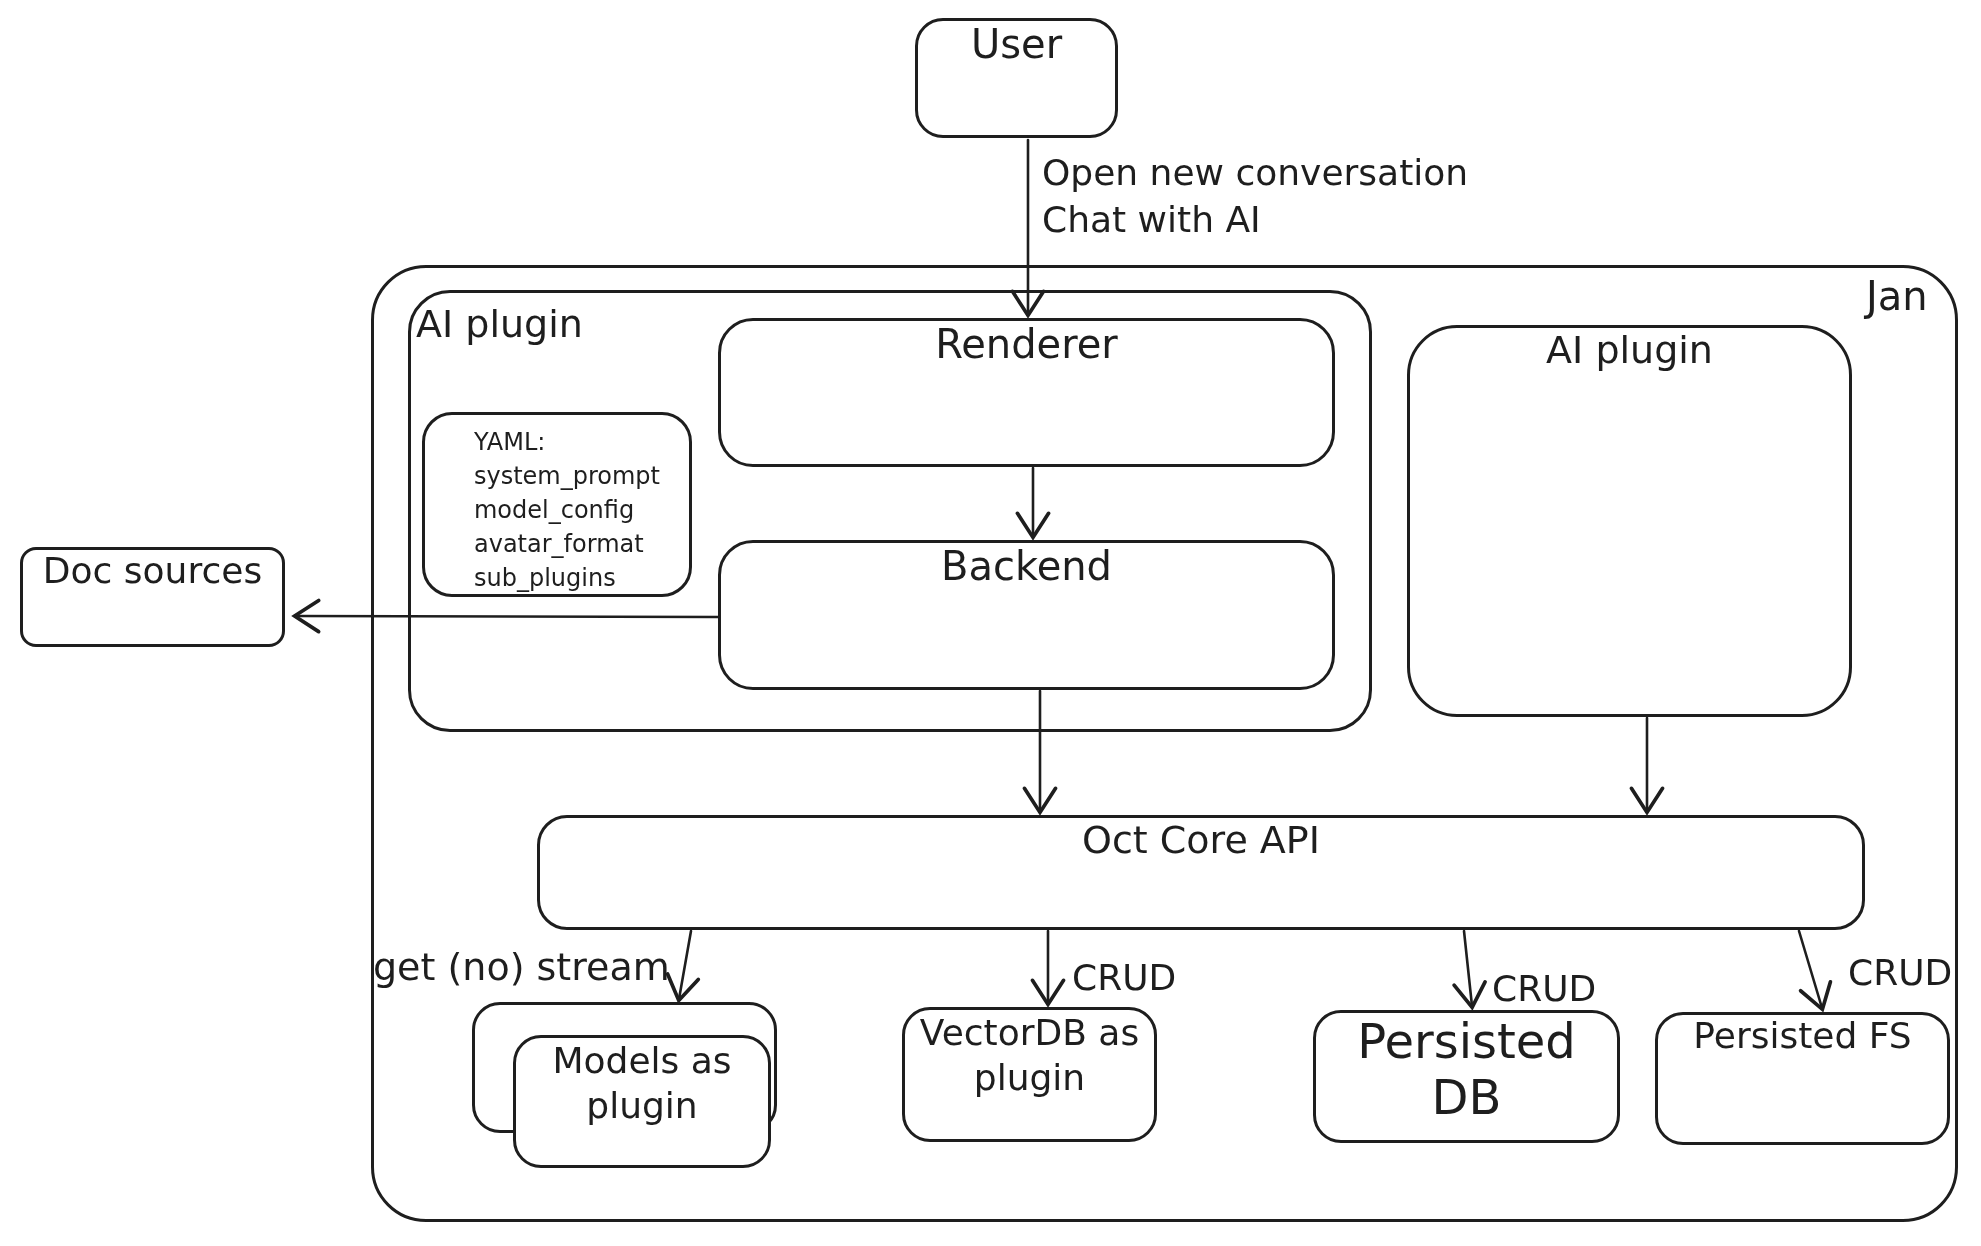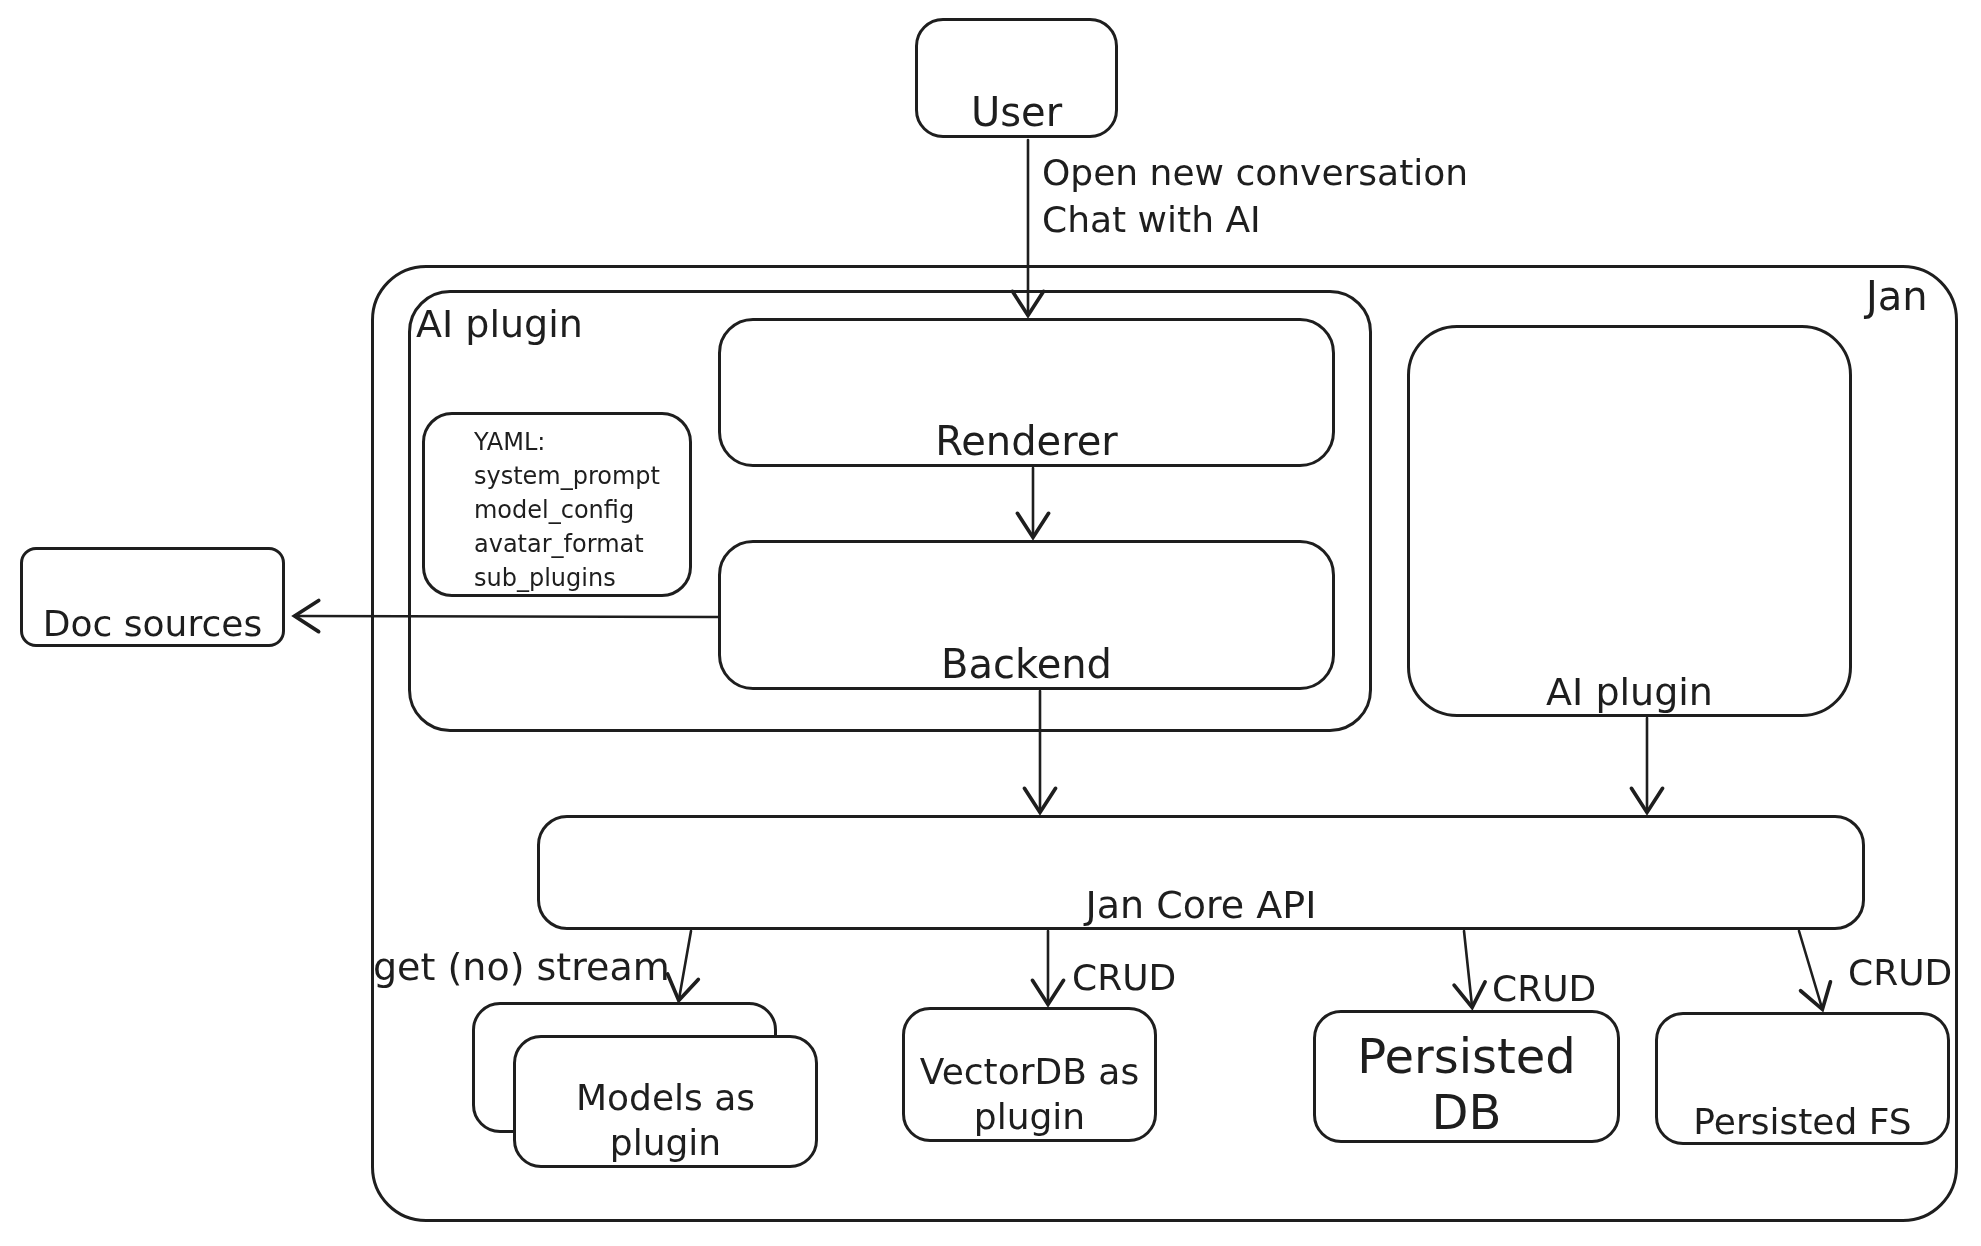--- a/index.html
+++ b/index.html
@@ -10,21 +10,21 @@
     font-family:"DejaVu Sans", "Liberation Sans", sans-serif;
     color:#1e1e1e;
     overflow:hidden;
   }
   .box{
     position:absolute;
     border:3px solid #1e1e1e;
     border-radius:30px;
     background:transparent;
     display:flex;
-    align-items:flex-end;
+    align-items:flex-start;
     justify-content:center;
     text-align:center;
     box-sizing:border-box;
     color:#1e1e1e;
   }
   .container{
     position:absolute;
     border:3px solid #1e1e1e;
     box-sizing:border-box;
     background:transparent;
@@ -76,30 +76,30 @@
   </div>
 
   <div class="lbl" style="left:1042px;top:150px;font-size:36px;">Open new conversation
 Chat with AI</div>
 
   <div class="box" style="left:20px;top:547px;width:265px;height:100px;border-radius:16px;font-size:36px;">
     <span>Doc sources</span>
   </div>
 
   <div class="box" style="left:537px;top:815px;width:1328px;height:115px;border-radius:30px;font-size:38px;">
-    <span>Jan Core API</span>
+    <span>Oct Core API</span>
   </div>
 
   <div class="lbl" style="left:373px;top:943px;font-size:38px;">get (no) stream</div>
   <div class="lbl" style="left:1072px;top:955px;font-size:36px;">CRUD</div>
   <div class="lbl" style="left:1492px;top:966px;font-size:36px;">CRUD</div>
   <div class="lbl" style="left:1848px;top:950px;font-size:36px;">CRUD</div>
 
   <div class="box" style="left:472px;top:1002px;width:305px;height:131px;border-radius:28px;"></div>
-  <div class="box" style="left:513px;top:1035px;width:305px;height:133px;border-radius:28px;font-size:36px;background:#ffffff;line-height:1.25;">
+  <div class="box" style="left:513px;top:1035px;width:258px;height:133px;border-radius:28px;font-size:36px;background:#ffffff;line-height:1.25;">
     <span style="display:block;width:240px;">Models as plugin</span>
   </div>
 
   <div class="box" style="left:902px;top:1007px;width:255px;height:135px;border-radius:28px;font-size:36px;line-height:1.25;">
     <span style="display:block;width:250px;">VectorDB as plugin</span>
   </div>
 
   <div class="box" style="left:1313px;top:1010px;width:307px;height:133px;border-radius:28px;font-size:48px;">
     <span>Persisted DB</span>
   </div>

